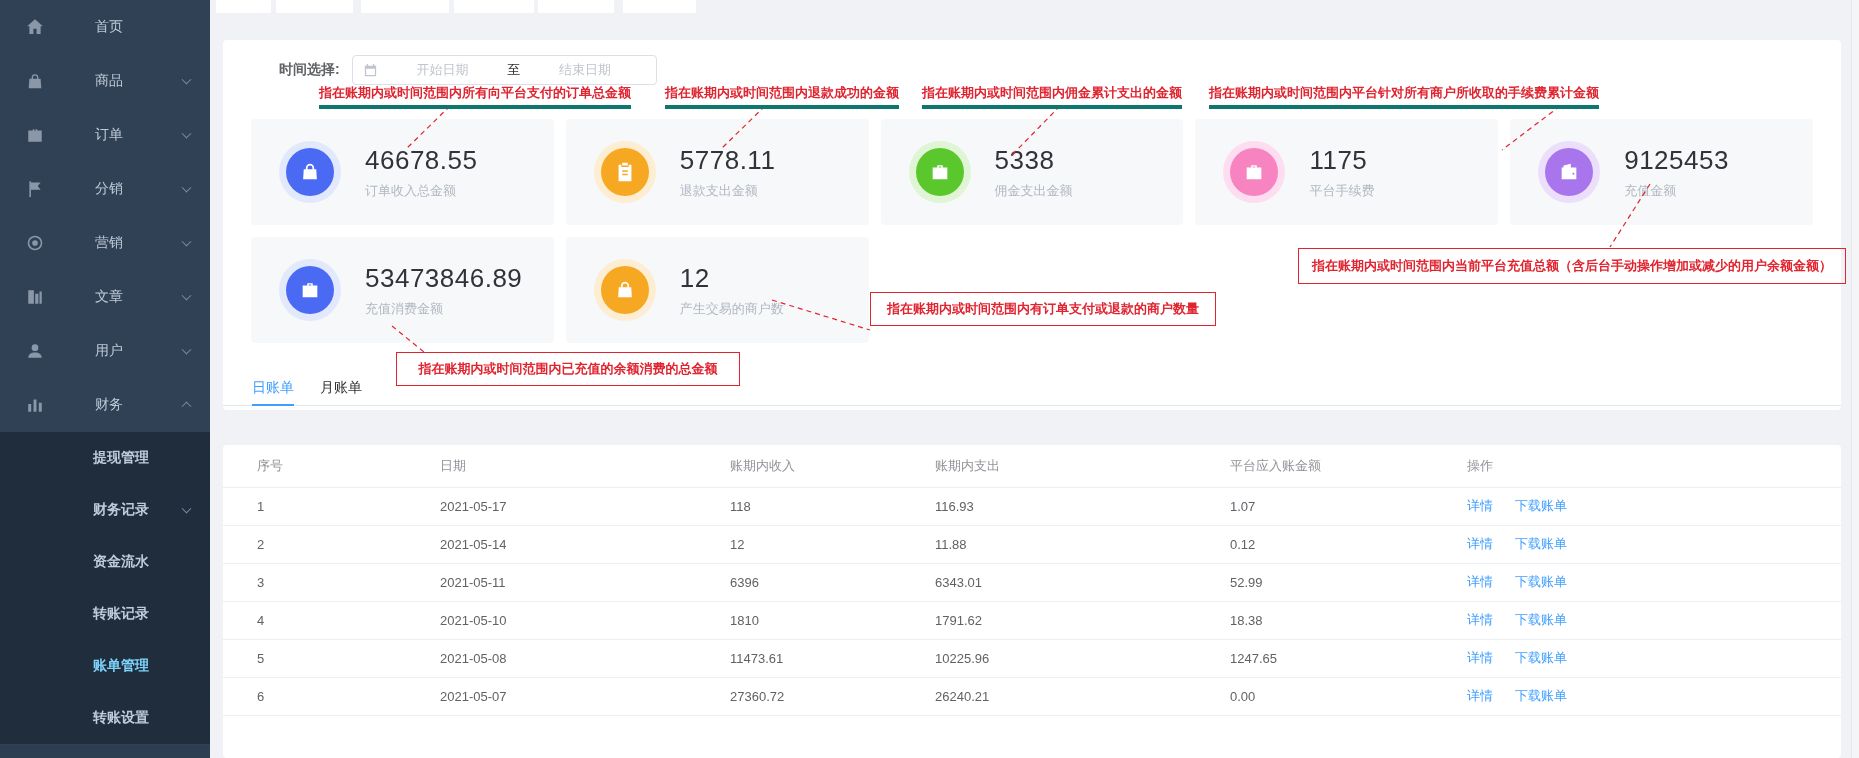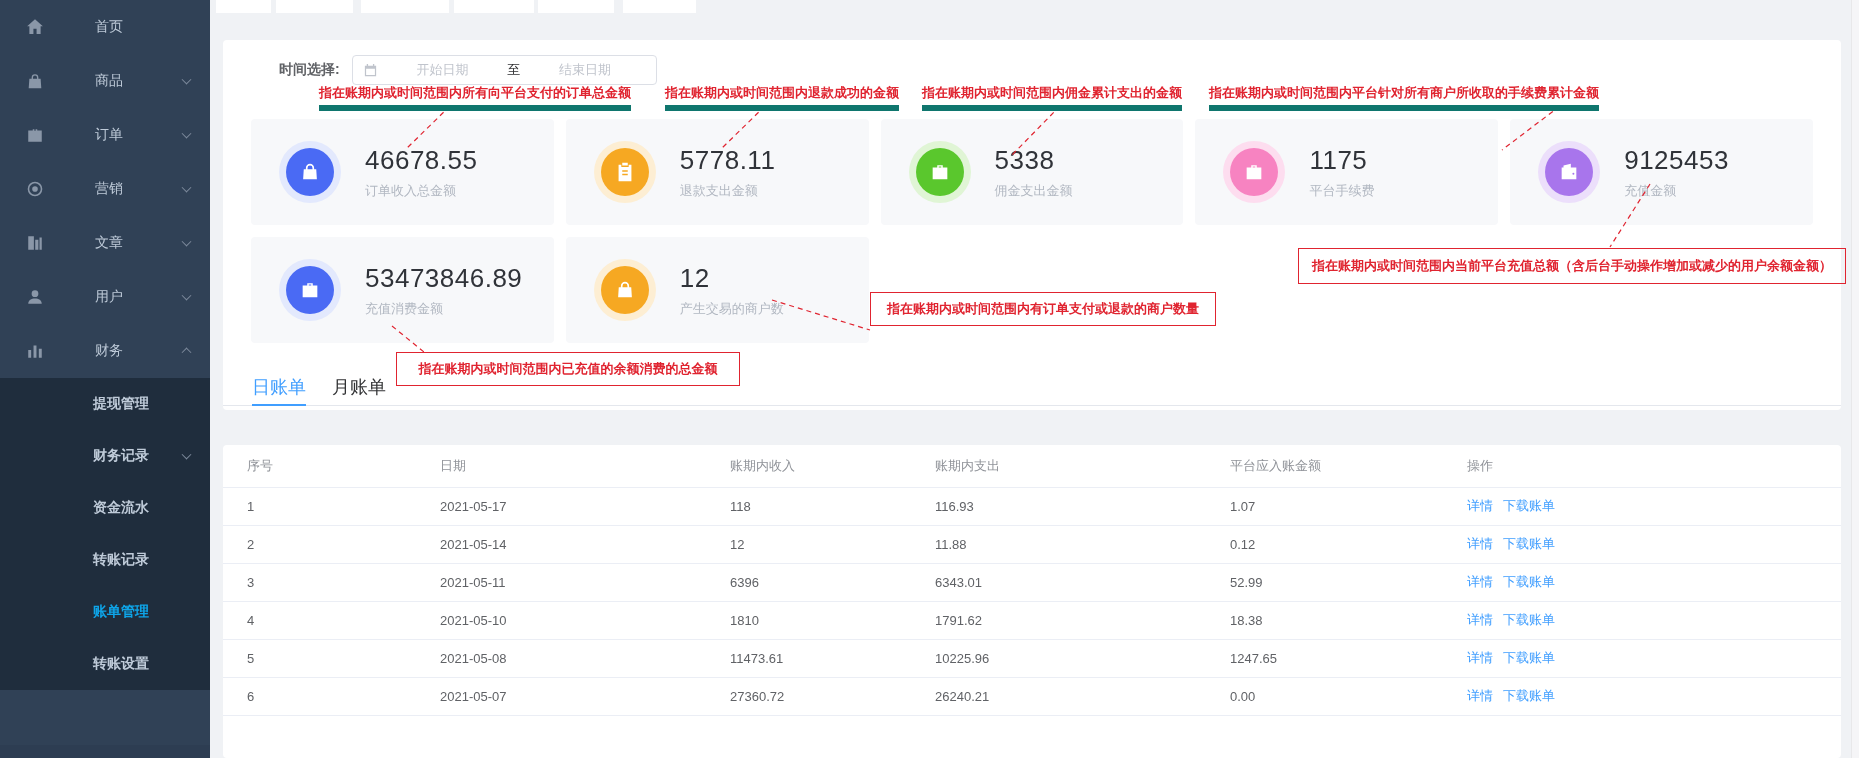--- a/index.html
+++ b/index.html
@@ -12,21 +12,21 @@
   .s-item { position:relative; height:54px; display:flex; align-items:center; padding-left:26px; cursor:pointer; }
   .s-item .s-ico { width:18px; height:18px; margin-right:12px; display:inline-flex; }
   .s-item .s-ico svg { width:18px; height:18px; fill:#8a97a8; }
   .s-label { color:#bfcbd9; font-size:14px;margin-left:39px; }
   .chev { width:7px; height:7px; border-right:1.5px solid #7d8a9c; border-bottom:1.5px solid #7d8a9c; position:absolute; right:20px; top:50%; }
   .chev.down { transform:translateY(-70%) rotate(45deg); }
   .chev.up   { transform:translateY(-30%) rotate(-135deg); }
   .submenu { background:#1f2d3d;font-weight:bold; }
   .sub-item { height:52px; display:flex; align-items:center; padding-left:54px; position:relative; cursor:pointer; }
   .sub-item .s-label { font-size:14px; }
-  .sub-item.active .s-label { color:#0ea5e9; }
+  .sub-item.active .s-label { color:#7dd3fc; }
   .sidebar-foot { position:absolute; bottom:0; left:0; width:210px; height:13px; background:#2d3d52; }
 
   
   .main { position:absolute; left:210px; top:0; right:0; bottom:0; }
   .tag-tab { position:absolute; top:0; height:13px; background:#ffffff; z-index:2; }
 
   .panel { position:absolute; left:13px; width:1618px; background:#ffffff; border-radius:4px; }
   .panel1 { top:40px; height:370px; }
   .panel2 { top:445px; height:313px; }
 
@@ -49,35 +49,35 @@
   .c-orange { --c:#f6a822; } .c-orange .halo-bg { background:#fdeed3; } .c-orange .icircle { background:#f6a822; }
   .c-green  { --c:#5ac72d; } .c-green .halo-bg  { background:#e0f5d5; } .c-green .icircle  { background:#5ac72d; }
   .c-pink   { --c:#f783c1; } .c-pink .halo-bg   { background:#fdddef; } .c-pink .icircle   { background:#f783c1; }
   .c-purple { --c:#a875ec; } .c-purple .halo-bg { background:#ecdffb; } .c-purple .icircle { background:#a875ec; }
   .tint { fill:var(--c) !important; }
   .stat-value { font-size:26px; color:#303339; letter-spacing:0.5px; }
   .stat-label { font-size:13px; color:#b1b7c1; margin-top:6px; }
 
   
   .tabs-row { position:absolute; left:0; right:0; bottom:4px; height:36px; border-bottom:1px solid #e4e7ed; padding-left:29px; display:flex; }
-  .tab { font-size:18px; color:#303133; line-height:34px; height:36px; margin-right:26px; cursor:pointer; }
+  .tab { font-size:14px; color:#303133; line-height:34px; height:36px; margin-right:26px; cursor:pointer; }
   .tab.active { color:#409eff; border-bottom:2px solid #409eff; }
 
   
   table { width:100%; border-collapse:collapse; table-layout:fixed; }
   th, td { text-align:left; font-weight:normal; padding:0; }
   thead th { height:42px; color:#909399; font-size:13px; border-bottom:1px solid #ebeef5; }
   tbody td { height:38px; color:#606266; font-size:13px; border-bottom:1px solid #ebeef5; }
-  th:first-child, td:first-child { padding-left:24px;margin-left:30px; }
+  th:first-child, td:first-child { padding-left:34px;margin-left:30px; }
   .lnk { color:#409eff; text-decoration:none; font-size:13px; cursor:pointer; }
-  .lnk + .lnk { margin-left:10px; }
+  .lnk + .lnk { margin-left:22px; }
 
   
   .ann { position:absolute; color:#e02430; font-size:13px; font-weight:bold; white-space:nowrap; z-index:40; }
-  .ann.underlined { border-bottom:6px solid #0f766e; padding-bottom:3px; }
+  .ann.underlined { border-bottom:4px solid #0f766e; padding-bottom:3px; }
   .ann.boxed { border:1px solid #e02430; display:flex; align-items:center; justify-content:center; }
   #ann-lines { position:absolute; left:0; top:0; width:1859px; height:758px; z-index:39; pointer-events:none; }
   #ann-lines line { stroke:#e02430; stroke-width:1.2; stroke-dasharray:5 4; }
 
   .vscroll { position:absolute; right:0; top:0; width:8px; height:758px; background:#f5f5f7; border-left:1px solid #e8e8ea; z-index:6; }
 </style>
 </head>
 <body>
 
 <div class="page">
@@ -100,20 +100,29 @@
       <span class="s-label">商品</span>
       <span class="chev down"></span>
     </div>
     <div class="s-item">
       <span class="s-ico">
           <svg viewBox="0 0 16 16">
             <path d="M6 4V2.8h4V4h4v10H2V4h4zm1.2 0h1.6V3.2H7.2V4zM2 7.6h12v1.2H2z"></path>
           </svg>
         </span>
       <span class="s-label">订单</span>
+      <span class="chev down"></span>
+    </div>
+    <div class="s-item">
+      <span class="s-ico">
+          <svg viewBox="0 0 16 16">
+            <path d="M3 1h1.4v14H3zM4.4 2.2H13L10.4 5.4 13 8.6H4.4z"></path>
+          </svg>
+        </span>
+      <span class="s-label">分销</span>
       <span class="chev down"></span>
     </div>
     <div class="s-item">
       <span class="s-ico">
           <svg viewBox="0 0 16 16">
             <path d="M8 1.5A6.5 6.5 0 1 1 8 14.5 6.5 6.5 0 0 1 8 1.5zm0 1.4a5.1 5.1 0 1 0 0 10.2A5.1 5.1 0 0 0 8 2.9zM8 5.5A2.5 2.5 0 1 1 8 10.5 2.5 2.5 0 0 1 8 5.5z"></path>
           </svg>
         </span>
       <span class="s-label">营销</span>
       <span class="chev down"></span>

